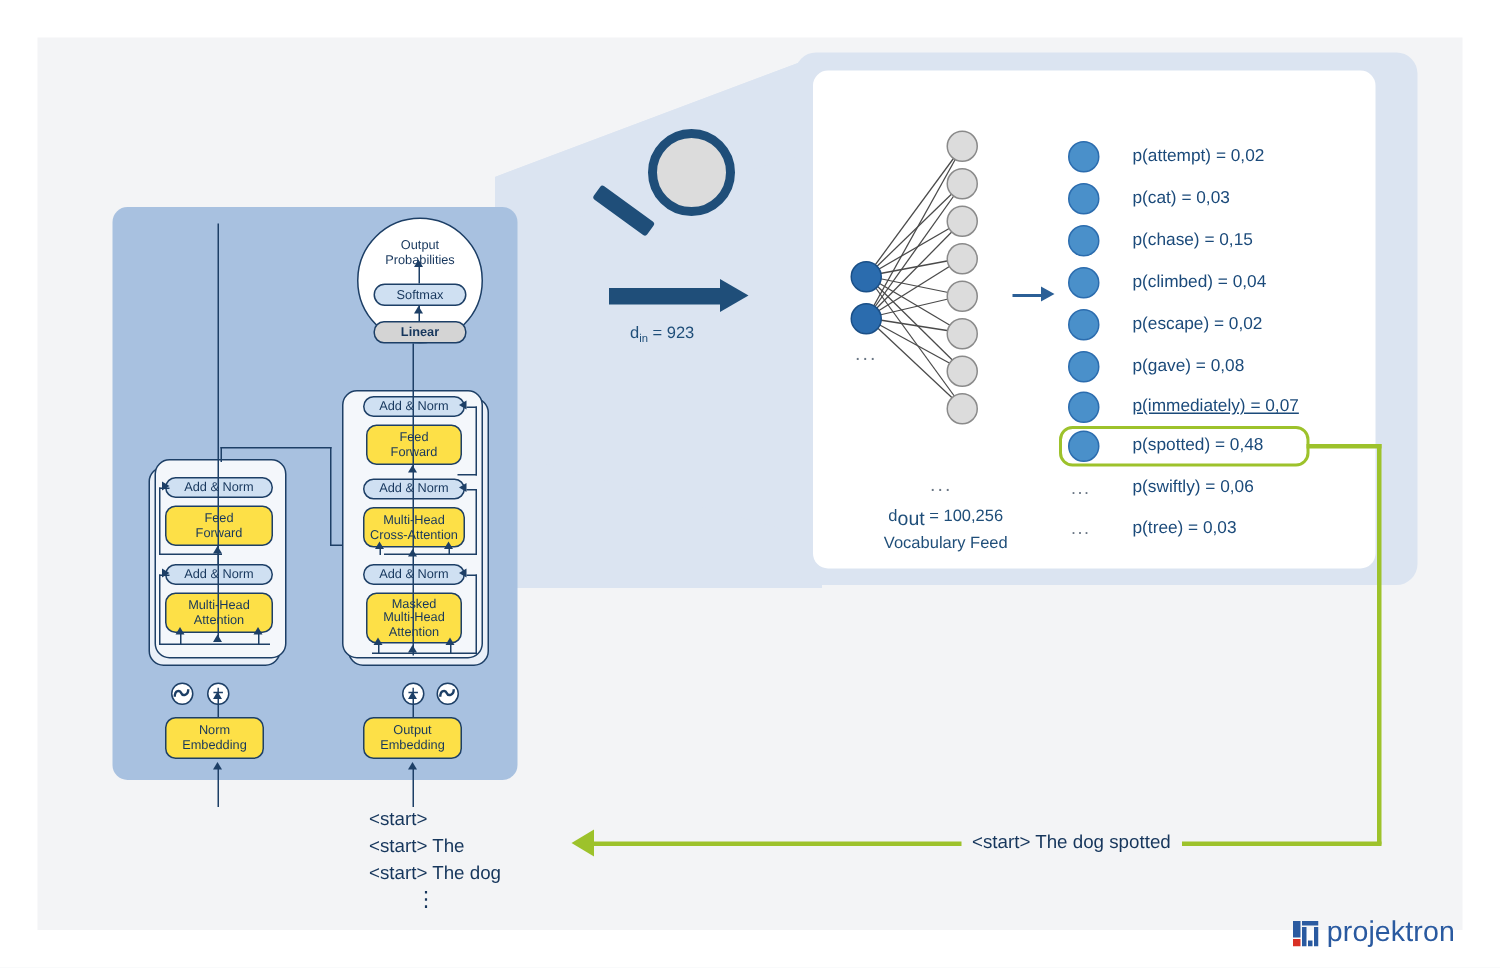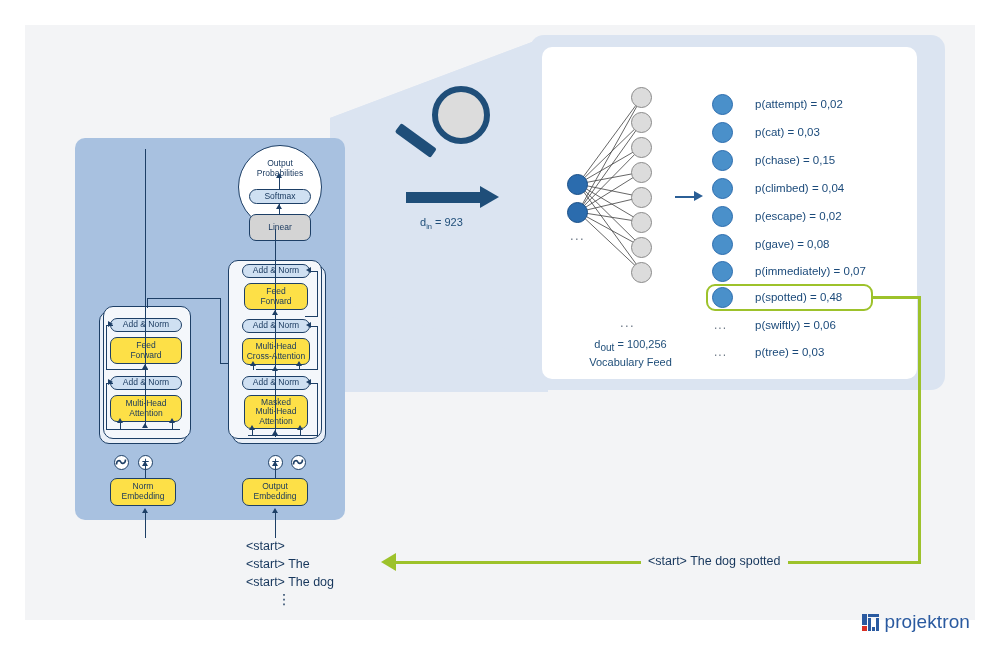--- a/index.html
+++ b/index.html
@@ -78,21 +78,21 @@
   .dlabel{position:absolute;color:#1f4e79;font-size:11px;white-space:nowrap;}
   .dlabel sub{font-size:7.5px;}
 
   
   .node{position:absolute;width:21px;height:21px;border-radius:50%;}
   .node.gray{background:#dcdcdc;border:1.4px solid #8a8a8a;}
   .node.dark{background:#2b6cae;border:1.4px solid #1a4f87;}
   .node.mid{background:#4a90ca;border:1.4px solid #2b6cae;}
   .dots{position:absolute;color:#6b7785;font-size:13px;letter-spacing:1.4px;}
   .netlabel{position:absolute;color:#1f4e79;font-size:11px;text-align:center;line-height:1.35;white-space:nowrap;}
-  .netlabel sub{font-size:10px;}
+  .netlabel sub{font-size:13px;}
 
   .mid-arrow-shaft{position:absolute;left:675px;top:196px;width:21px;height:2.4px;background:#2b5f96;}
   .mid-arrow-head{position:absolute;left:694px;top:191px;width:0;height:0;
     border-top:5.8px solid transparent;border-bottom:5.8px solid transparent;
     border-left:9px solid #2b5f96;}
 
   .plabel{position:absolute;color:#1b4a7a;font-size:11.5px;white-space:nowrap;}
   .pdots{position:absolute;color:#6b7785;font-size:12px;letter-spacing:1px;}
 
   .highlight-box{position:absolute;border:2.2px solid #9dc22b;border-radius:9px;}
@@ -129,21 +129,21 @@
   <div class="right-card"></div>
 
   <div class="tf-panel"></div>
 
   <div class="circ-out" style="left:238px;top:145px;width:84px;height:84px;"></div>
   <div style="position:absolute;left:238px;top:158px;width:84px;color:#16365c;font-size:8.5px;text-align:center;line-height:1.2;">
     <div>Output</div>
     <div>Probabilities</div>
   </div>
   <div class="nbox an" style="left:249px;top:189px;width:62px;height:15px;">Softmax</div>
-  <div class="nbox gray" style="left:249px;top:214px;width:62px;height:27px;">Linear</div>
+  <div class="nbox gray" style="left:249px;top:214px;width:62px;height:15px;font-weight:bold;">Linear</div>
   <div class="ln vln" style="left:279px;top:204px;height:10px;"></div>
   <div class="ahead-up" style="left:276px;top:204px;"></div>
   <div class="ln vln" style="left:279px;top:175px;height:14px;"></div>
   <div class="ahead-up" style="left:276px;top:173px;"></div>
 
   <div class="stackbox shadow" style="left:99px;top:311px;width:88px;height:133px;"></div>
   <div class="stackbox" style="left:103px;top:306px;width:88px;height:133px;"></div>
 
   <div class="nbox an" style="left:110px;top:318px;width:72px;height:14px;">Add &amp; Norm</div>
   <div class="nbox" style="left:110px;top:337px;width:72px;height:27px;flex-direction:column;">
@@ -335,21 +335,21 @@
   <div class="node mid" style="left:712px;top:178px;"></div>
   <div class="plabel" style="left:755px;top:182px;">p(climbed) = 0,04</div>
 
   <div class="node mid" style="left:712px;top:206px;"></div>
   <div class="plabel" style="left:755px;top:210px;">p(escape) = 0,02</div>
 
   <div class="node mid" style="left:712px;top:234px;"></div>
   <div class="plabel" style="left:755px;top:238px;">p(gave) = 0,08</div>
 
   <div class="node mid" style="left:712px;top:261px;"></div>
-  <div class="plabel" style="left:755px;top:265px;">p(immediately) = 0,07</div>
+  <div class="plabel" style="left:755px;top:265px;text-decoration:underline;">p(immediately) = 0,07</div>
 
   <div class="highlight-box" style="left:706px;top:284px;width:167px;height:27px;"></div>
   <div class="node mid" style="left:712px;top:287px;"></div>
   <div class="plabel" style="left:755px;top:291px;">p(spotted) = 0,48</div>
 
   <div class="pdots" style="left:755px;top:319px;font-size:11.5px;color:#1b4a7a;letter-spacing:0;">p(swiftly) = 0,06</div>
   <div class="pdots" style="left:714px;top:318px;">...</div>
 
   <div class="pdots" style="left:755px;top:346px;font-size:11.5px;color:#1b4a7a;letter-spacing:0;">p(tree) = 0,03</div>
   <div class="pdots" style="left:714px;top:345px;">...</div>

